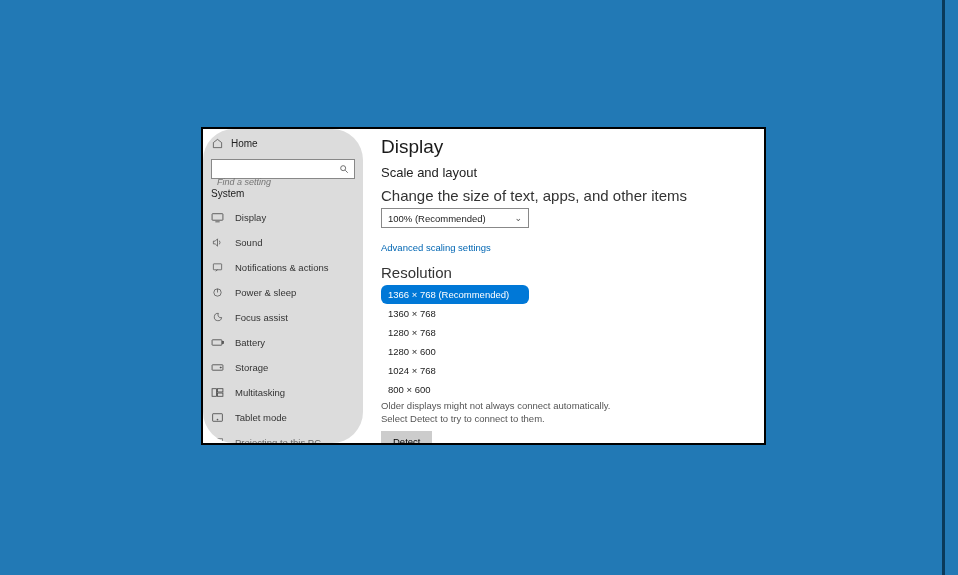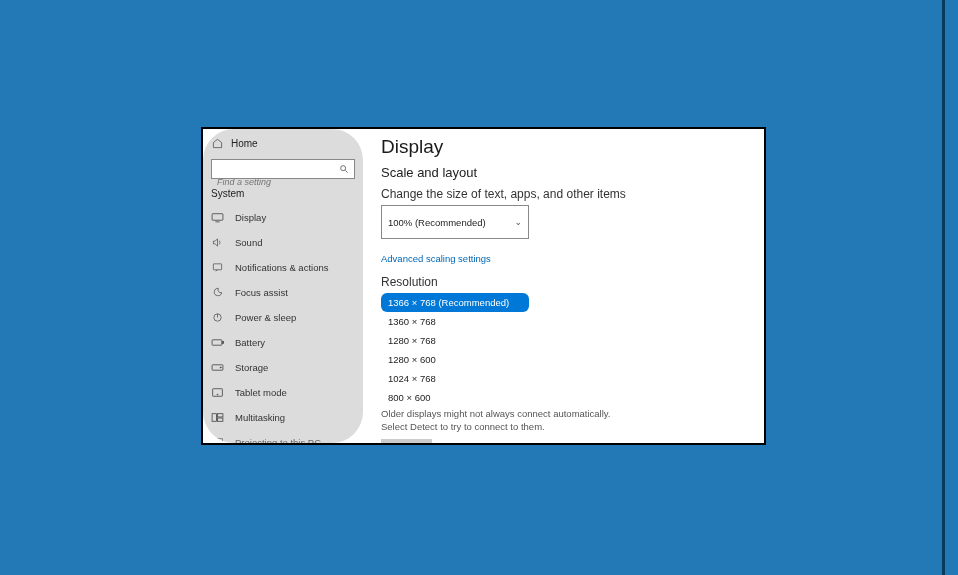--- a/index.html
+++ b/index.html
@@ -121,27 +121,27 @@
       color: #1a1a1a;
       margin-bottom: 7px;
     }
     .section-title {
       font-size: 13px;
       font-weight: 400;
       color: #222;
       margin-bottom: 7px;
     }
     .field-label {
-      font-size: 12px;
+      font-size: 15px;
       color: #333;
       margin-bottom: 4px;
     }
     .dropdown {
       width: 148px;
-      height: 34px;
+      height: 20px;
       border: 1px solid #888;
       display: flex;
       align-items: center;
       justify-content: space-between;
       padding: 0 6px;
       background: #fff;
       cursor: pointer;
       margin-bottom: 9px;
     }
     .dropdown-val {
@@ -252,75 +252,75 @@
             <rect x="3" y="4" width="18" height="13" rx="1"></rect>
             <path d="M8 20 L12 17 L12 17"></path>
           </svg>
       </span>
       <span class="label">Notifications &amp; actions</span>
     </div>
 
     <div class="nav-item">
       <span class="icon">
         <svg width="13" height="11" viewBox="0 0 24 24" fill="none" stroke="#444" stroke-width="1.5">
-            <path d="M14 3 A8 8 0 1 0 21 12 A6 6 0 0 1 14 3"></path>
-          </svg>
-      </span>
-      <span class="label">Focus assist</span>
-    </div>
-
-    <div class="nav-item">
-      <span class="icon">
-        <svg width="13" height="11" viewBox="0 0 24 24" fill="none" stroke="#444" stroke-width="1.5">
             <circle cx="12" cy="12" r="8"></circle>
             <line x1="12" y1="4" x2="12" y2="12"></line>
           </svg>
       </span>
       <span class="label">Power &amp; sleep</span>
+    </div>
+
+    <div class="nav-item">
+      <span class="icon">
+        <svg width="13" height="11" viewBox="0 0 24 24" fill="none" stroke="#444" stroke-width="1.5">
+            <path d="M14 3 A8 8 0 1 0 21 12 A6 6 0 0 1 14 3"></path>
+          </svg>
+      </span>
+      <span class="label">Focus assist</span>
     </div>
 
     <div class="nav-item">
       <span class="icon">
         <svg width="13" height="11" viewBox="0 0 24 14" fill="none" stroke="#444" stroke-width="1.5">
             <rect x="2" y="2" width="18" height="10" rx="1"></rect>
             <rect x="21" y="5" width="2" height="4"></rect>
           </svg>
       </span>
       <span class="label">Battery</span>
     </div>
 
     <div class="nav-item">
       <span class="icon">
         <svg width="13" height="11" viewBox="0 0 24 16" fill="none" stroke="#444" stroke-width="1.5">
             <rect x="2" y="3" width="20" height="10" rx="1"></rect>
             <circle cx="18" cy="8" r="1" fill="#444"></circle>
           </svg>
       </span>
       <span class="label">Storage</span>
-    </div>
-
-    <div class="nav-item">
-      <span class="icon">
-        <svg width="13" height="11" viewBox="0 0 24 18" fill="none" stroke="#444" stroke-width="1.5">
-            <rect x="3" y="2" width="18" height="14" rx="1"></rect>
-            <circle cx="12" cy="13" r="0.8" fill="#444"></circle>
-          </svg>
-      </span>
-      <span class="label">Tablet mode</span>
     </div>
 
     <div class="nav-item">
       <span class="icon">
         <svg width="13" height="11" viewBox="0 0 24 18" fill="none" stroke="#444" stroke-width="1.5">
             <rect x="2" y="2" width="8" height="14"></rect>
             <rect x="12" y="2" width="10" height="6"></rect>
             <rect x="12" y="10" width="10" height="6"></rect>
           </svg>
       </span>
       <span class="label">Multitasking</span>
+    </div>
+
+    <div class="nav-item">
+      <span class="icon">
+        <svg width="13" height="11" viewBox="0 0 24 18" fill="none" stroke="#444" stroke-width="1.5">
+            <rect x="3" y="2" width="18" height="14" rx="1"></rect>
+            <circle cx="12" cy="13" r="0.8" fill="#444"></circle>
+          </svg>
+      </span>
+      <span class="label">Tablet mode</span>
     </div>
 
     <div class="nav-item" style="opacity:0.7">
       <span class="icon">
         <svg width="13" height="11" viewBox="0 0 24 18" fill="none" stroke="#444" stroke-width="1.5">
             <rect x="3" y="2" width="18" height="12"></rect>
             <path d="M7 17 Q12 12 17 17"></path>
           </svg>
       </span>
       <span class="label">Projecting to this PC</span>

